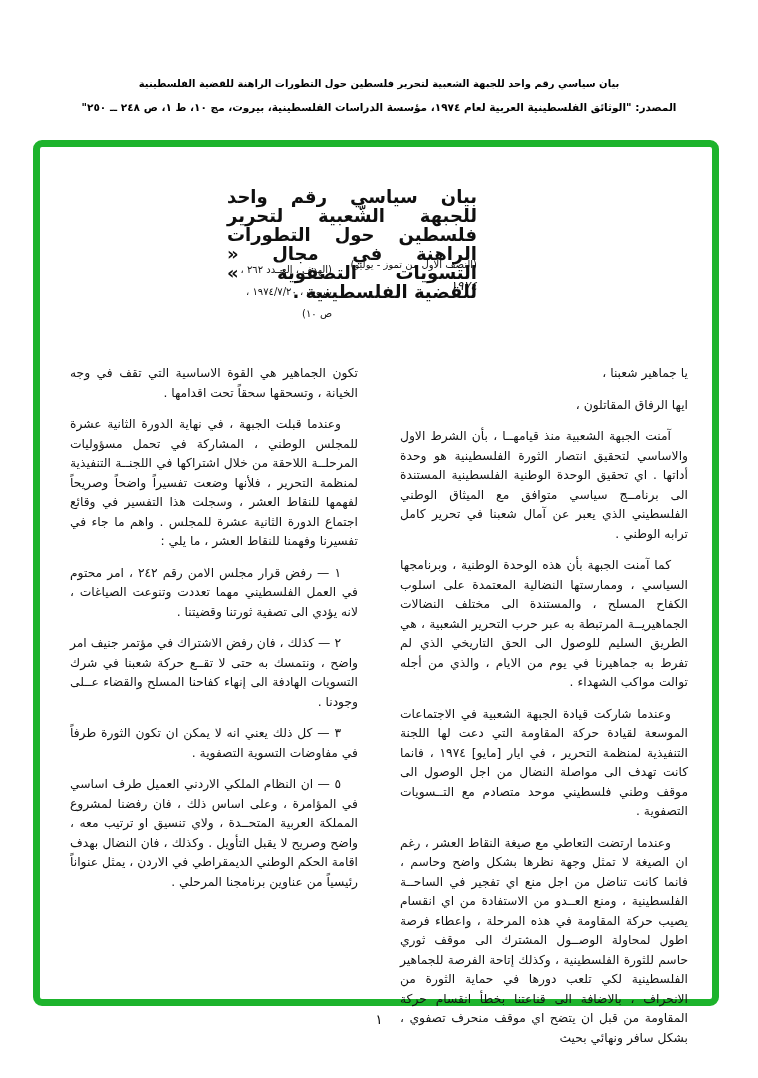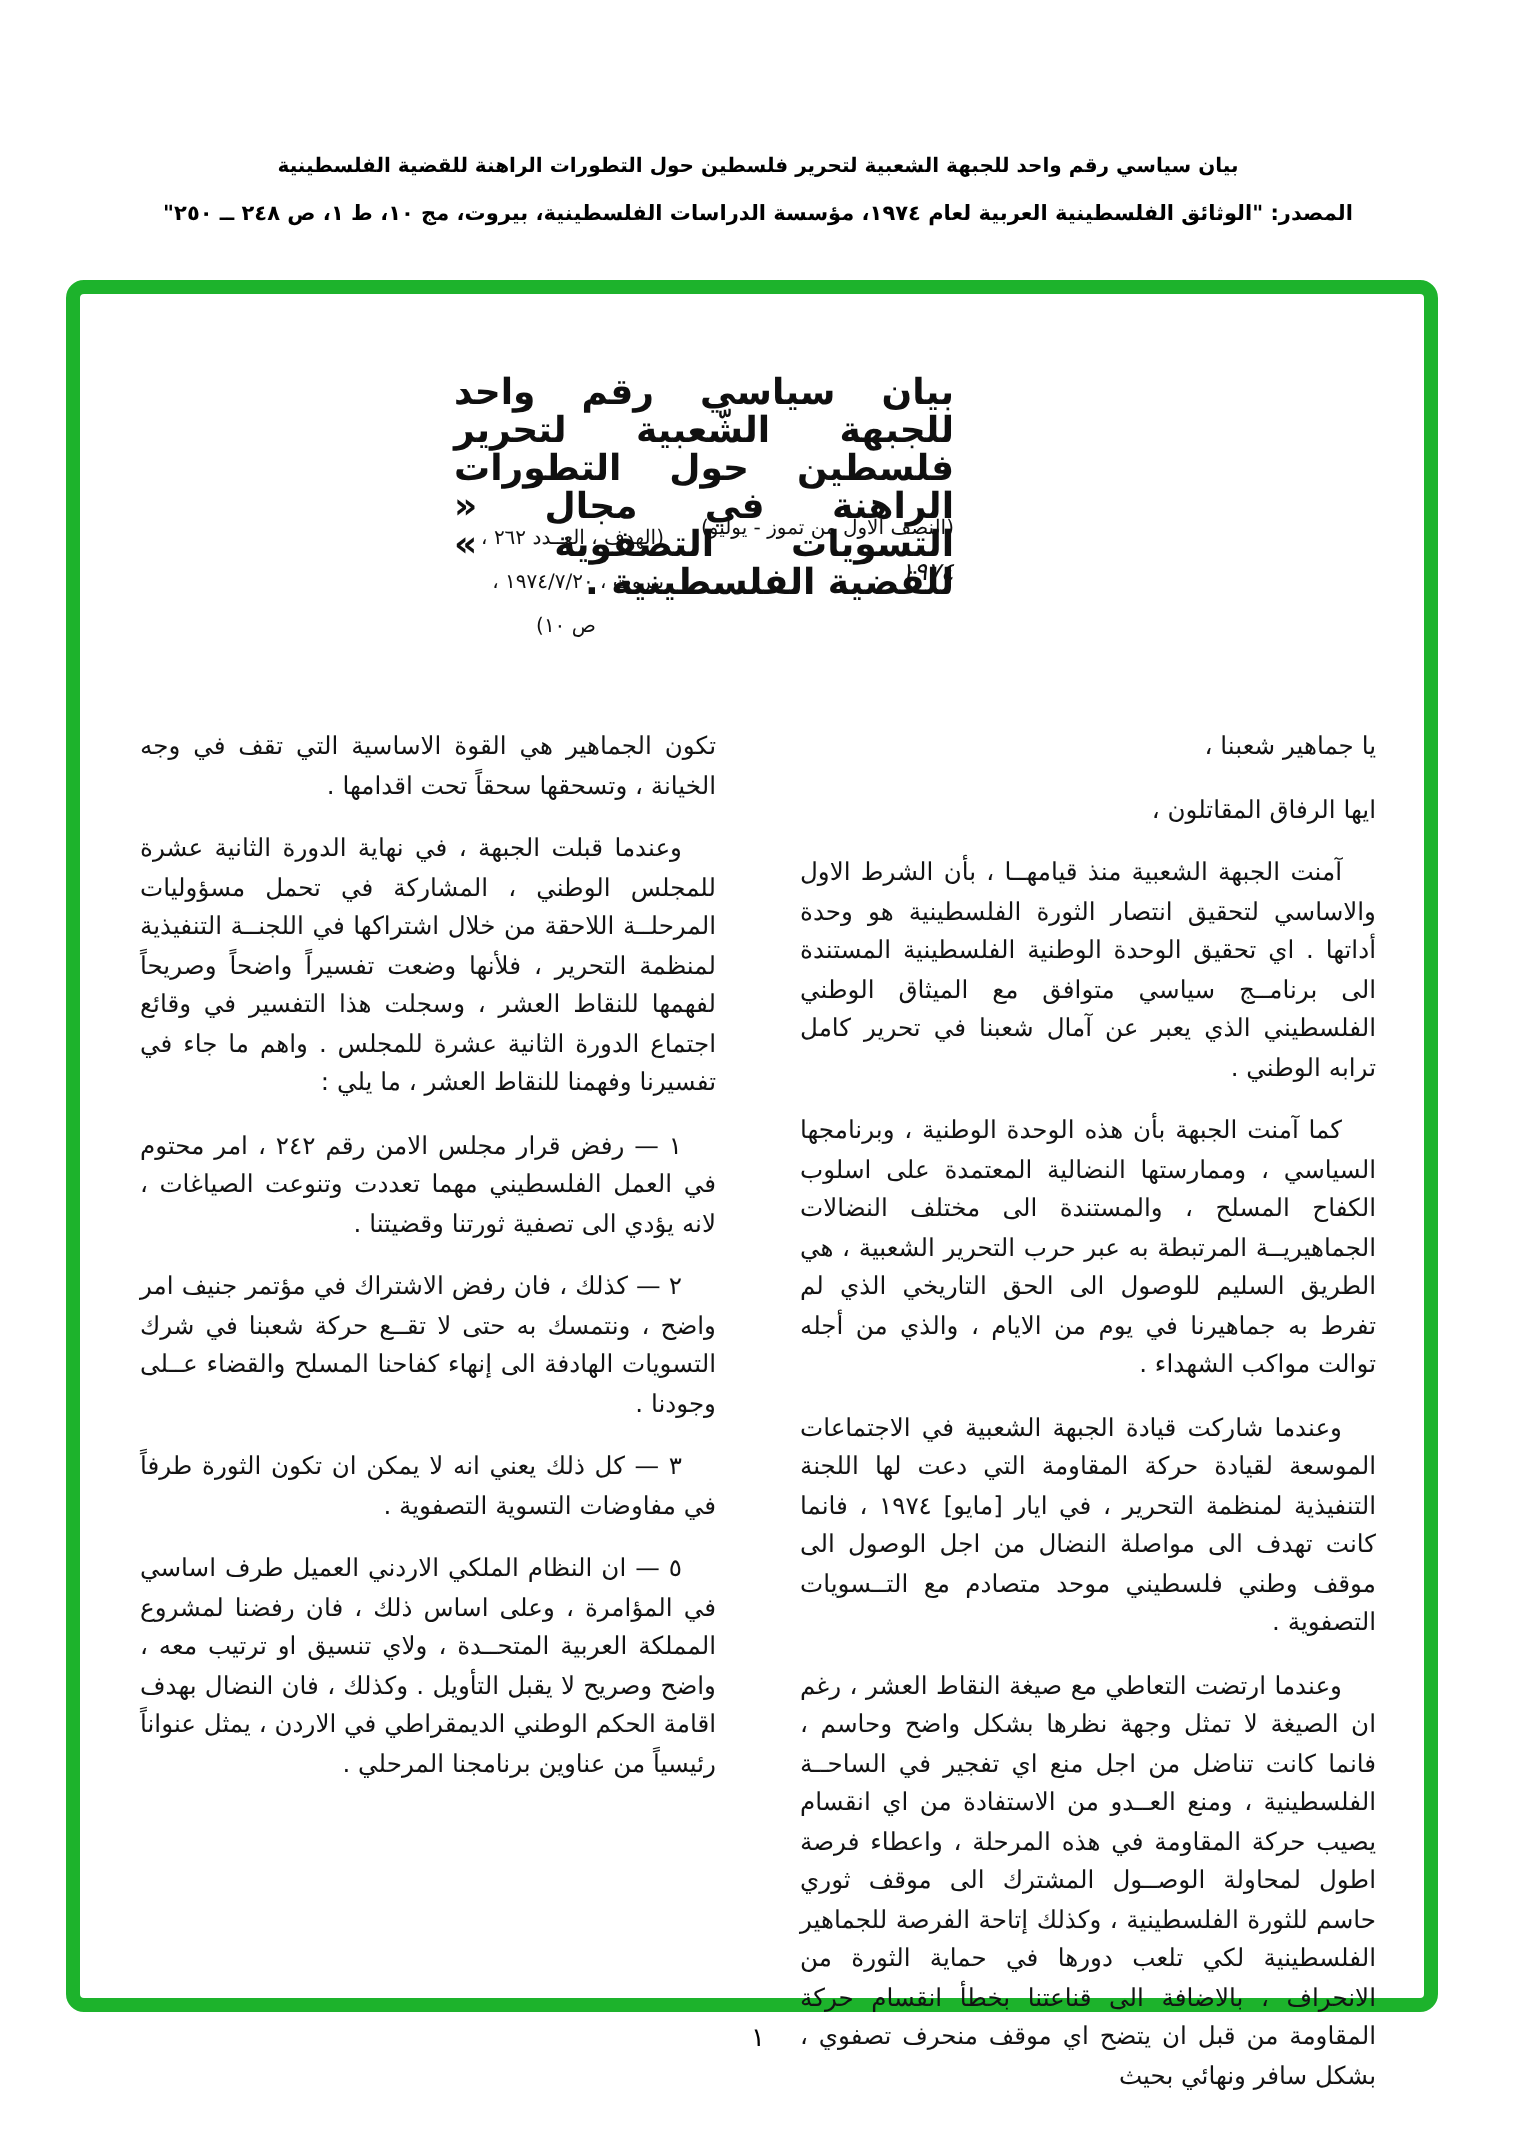--- a/index.html
+++ b/index.html
@@ -41,21 +41,21 @@
     position: absolute; top: 259px; right: 281px; width: 126px;
     direction: rtl; text-align: right; color: #101010;
   }
   .date-paren { font-size: 10px; white-space: nowrap; }
   .date-year { font-size: 12.5px; margin-top: 8px; letter-spacing: 2px; font-style: italic; }
   .cite-block {
     position: absolute; top: 259px; right: 426px; width: 112px;
     direction: rtl; text-align: right;
     font-size: 10px; line-height: 22px; color: #101010;
   }
-  .cite-block .cite-line:last-child { padding-left: 14px; text-align: center; }
+  .cite-block .cite-line:last-child { padding-left: 14px; text-align: right; }
   
   .body-cols {
     position: absolute; top: 352px; left: 57px; width: 643px;
     direction: rtl;
     display: flex; gap: 18px;
   }
   .col {
     width: 312px;
     direction: rtl; text-align: justify;
     font-size: 12.3px; line-height: 19.5px; color: #131313;

